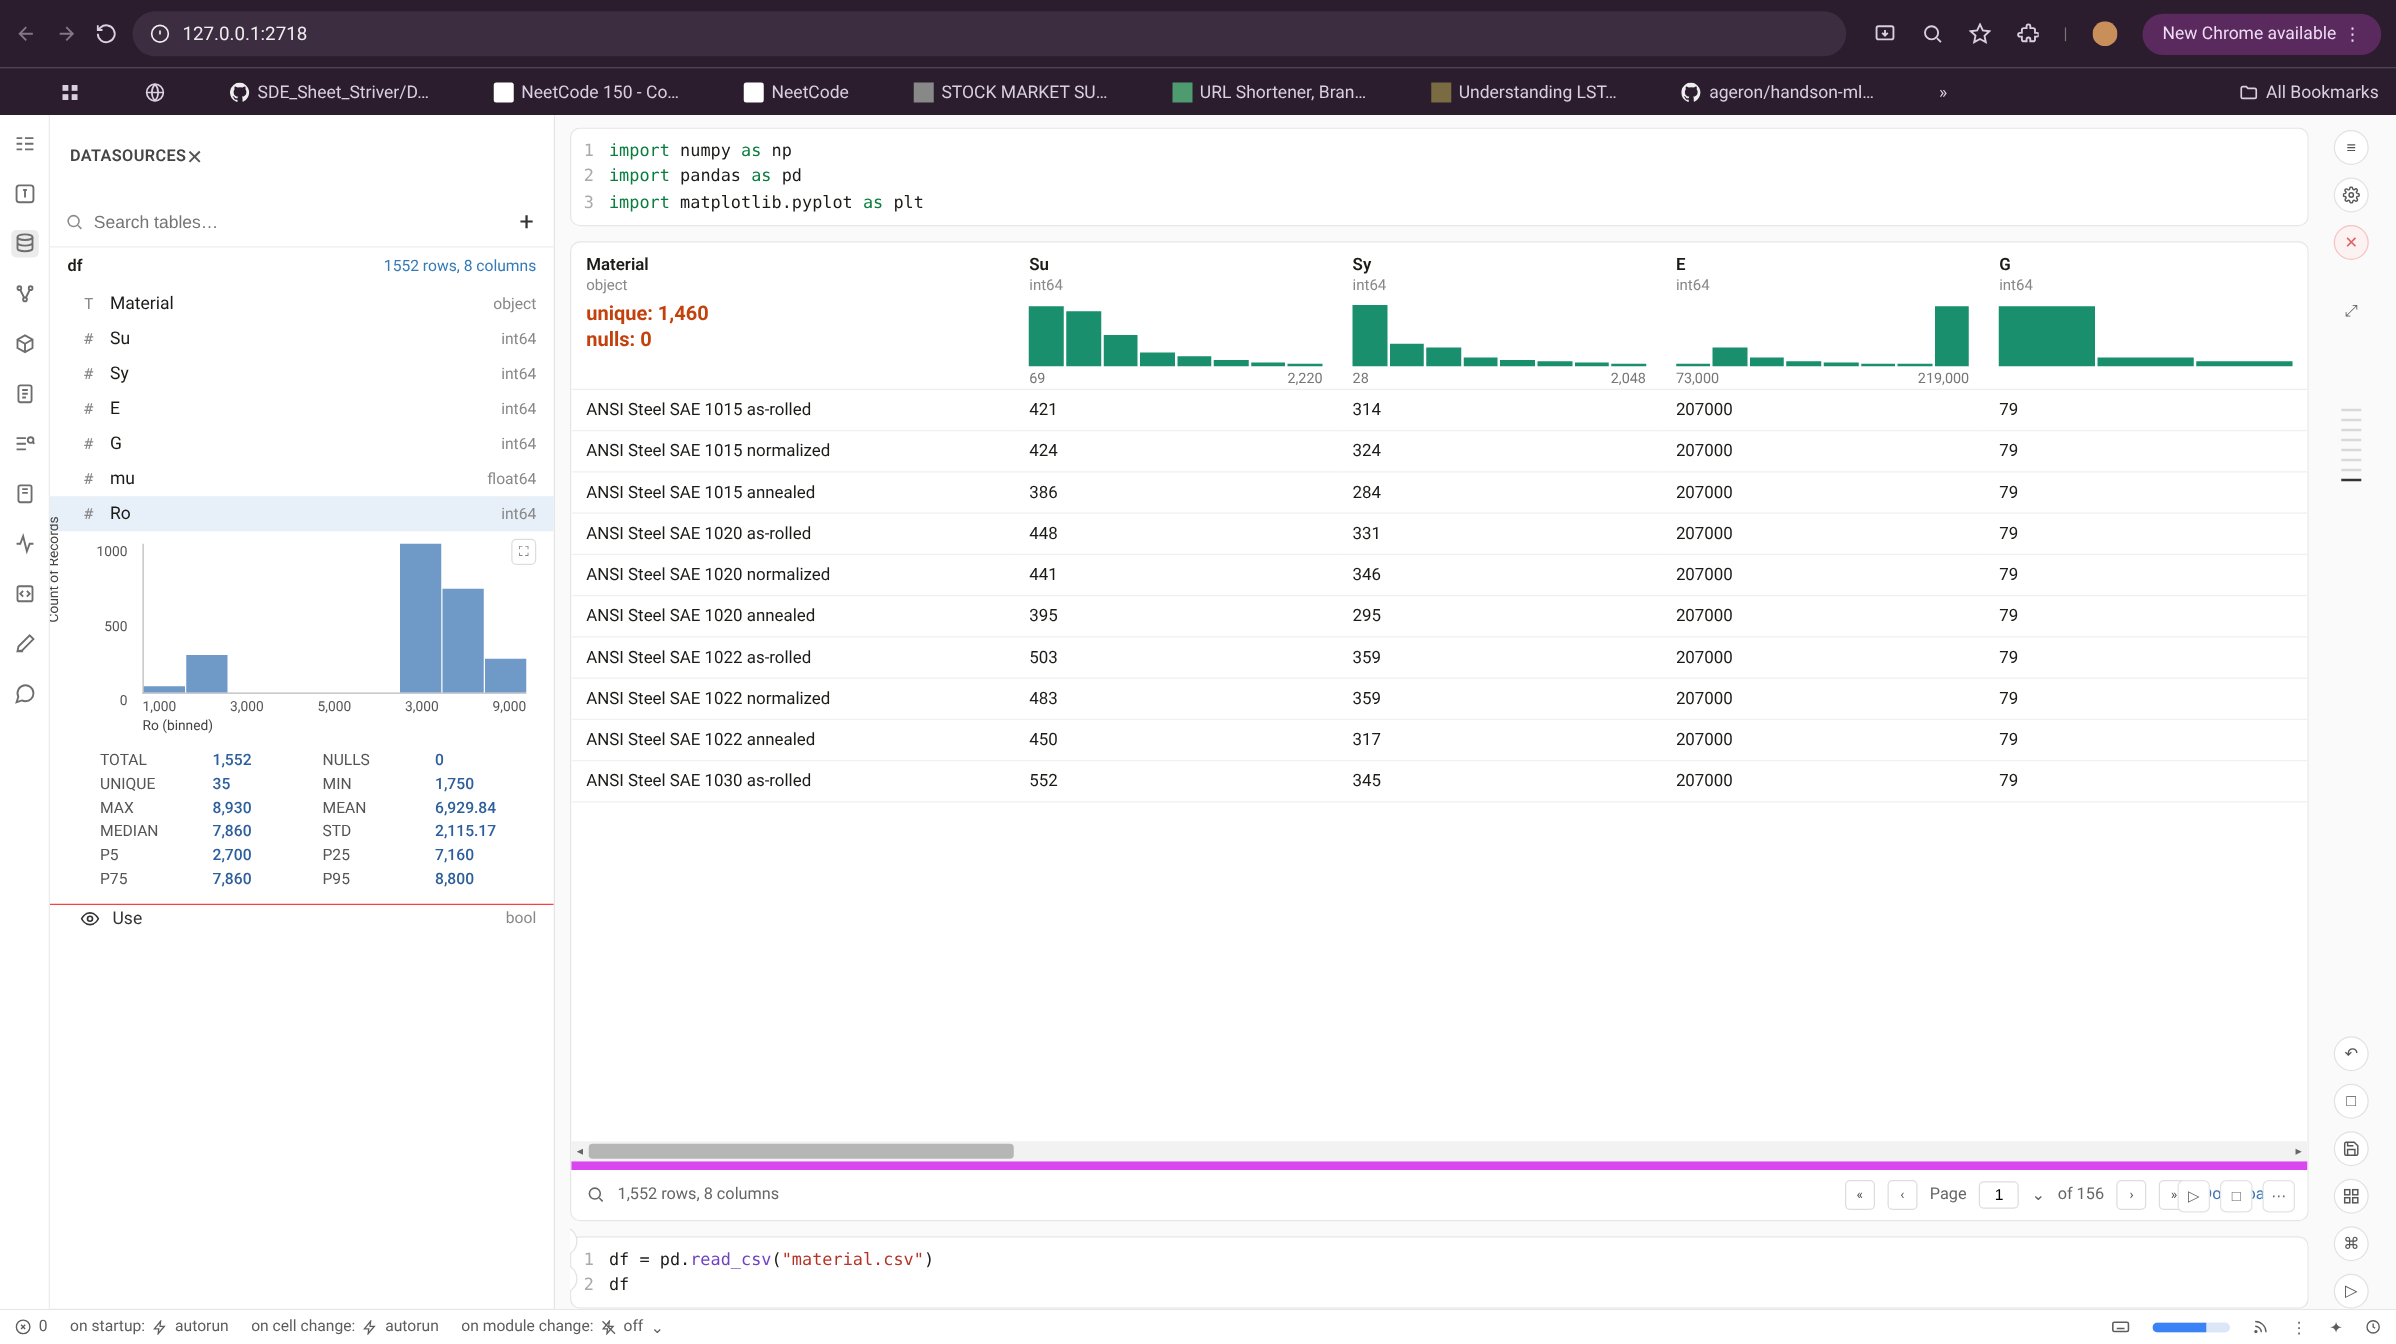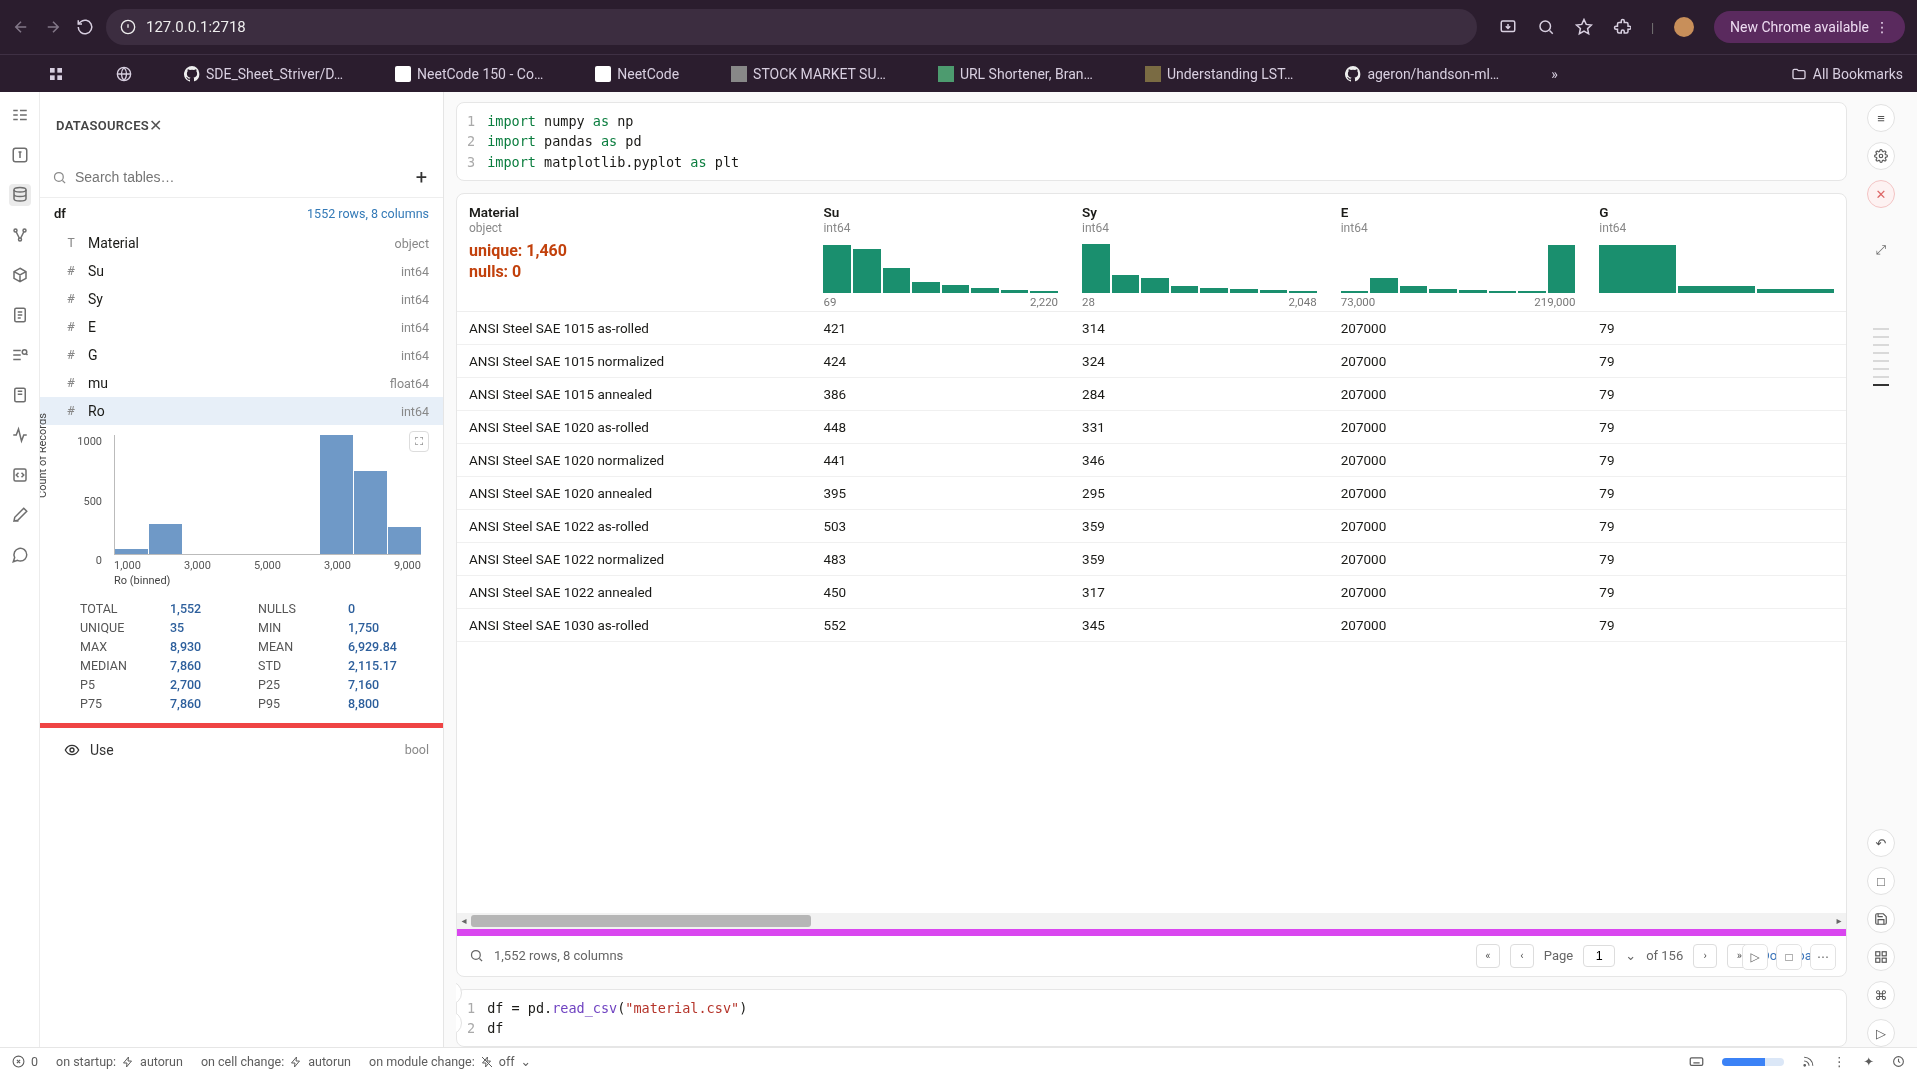--- a/index.html
+++ b/index.html
@@ -56,21 +56,21 @@
 .hist-xticks { display: flex; justify-content: space-between; font-size: 11px; color: #555; margin-left: 52px; margin-right: 6px; margin-top: 4px; }
 .hist-xlabel { text-align: left; font-size: 11px; color: #444; margin-top: 2px; margin-left: 52px; }
 .hist-fs { position: absolute; right: 14px; top: 6px; border: 1px solid #ddd; border-radius: 4px; padding: 3px 5px; background: #fff; cursor: pointer; color: #666; font-size: 11px; }
 
 
 .stats-grid { display: grid; grid-template-columns: 72px 70px 72px 70px; gap: 4px 18px; padding: 10px 0 12px 40px; font-size: 12.5px; }
 .stats-grid .slabel { color: #555; }
 .stats-grid .sval { color: #2d5f9c; font-weight: 500; }
 
 
-.use-row { display: flex; justify-content: space-between; padding: 14px 14px 8px 24px; font-size: 14px; border-top: 5px solid #ef4444; }
+.use-row { display: flex; justify-content: space-between; padding: 3px 14px 8px 24px; font-size: 14px; border-top: 1px solid #ef4444; }
 .use-left { display: flex; align-items: center; gap: 10px; color: #333; }
 .use-type { color: #888; font-size: 12.5px; }
 
 
 .main { flex: 1; display: flex; flex-direction: column; overflow: hidden; background: #fafafa; padding: 10px 12px 0 12px; gap: 14px; }
 .main-inner { flex: 1; display: flex; gap: 10px; overflow: hidden; }
 .main-col { flex: 1; display: flex; flex-direction: column; gap: 12px; overflow: hidden; }
 
 
 .code-cell { background: #fff; border: 1px solid #e6e6e6; border-radius: 8px; display: flex; padding: 8px 10px; font-family: "SF Mono", Menlo, Consolas, monospace; font-size: 13.5px; line-height: 1.5; }

